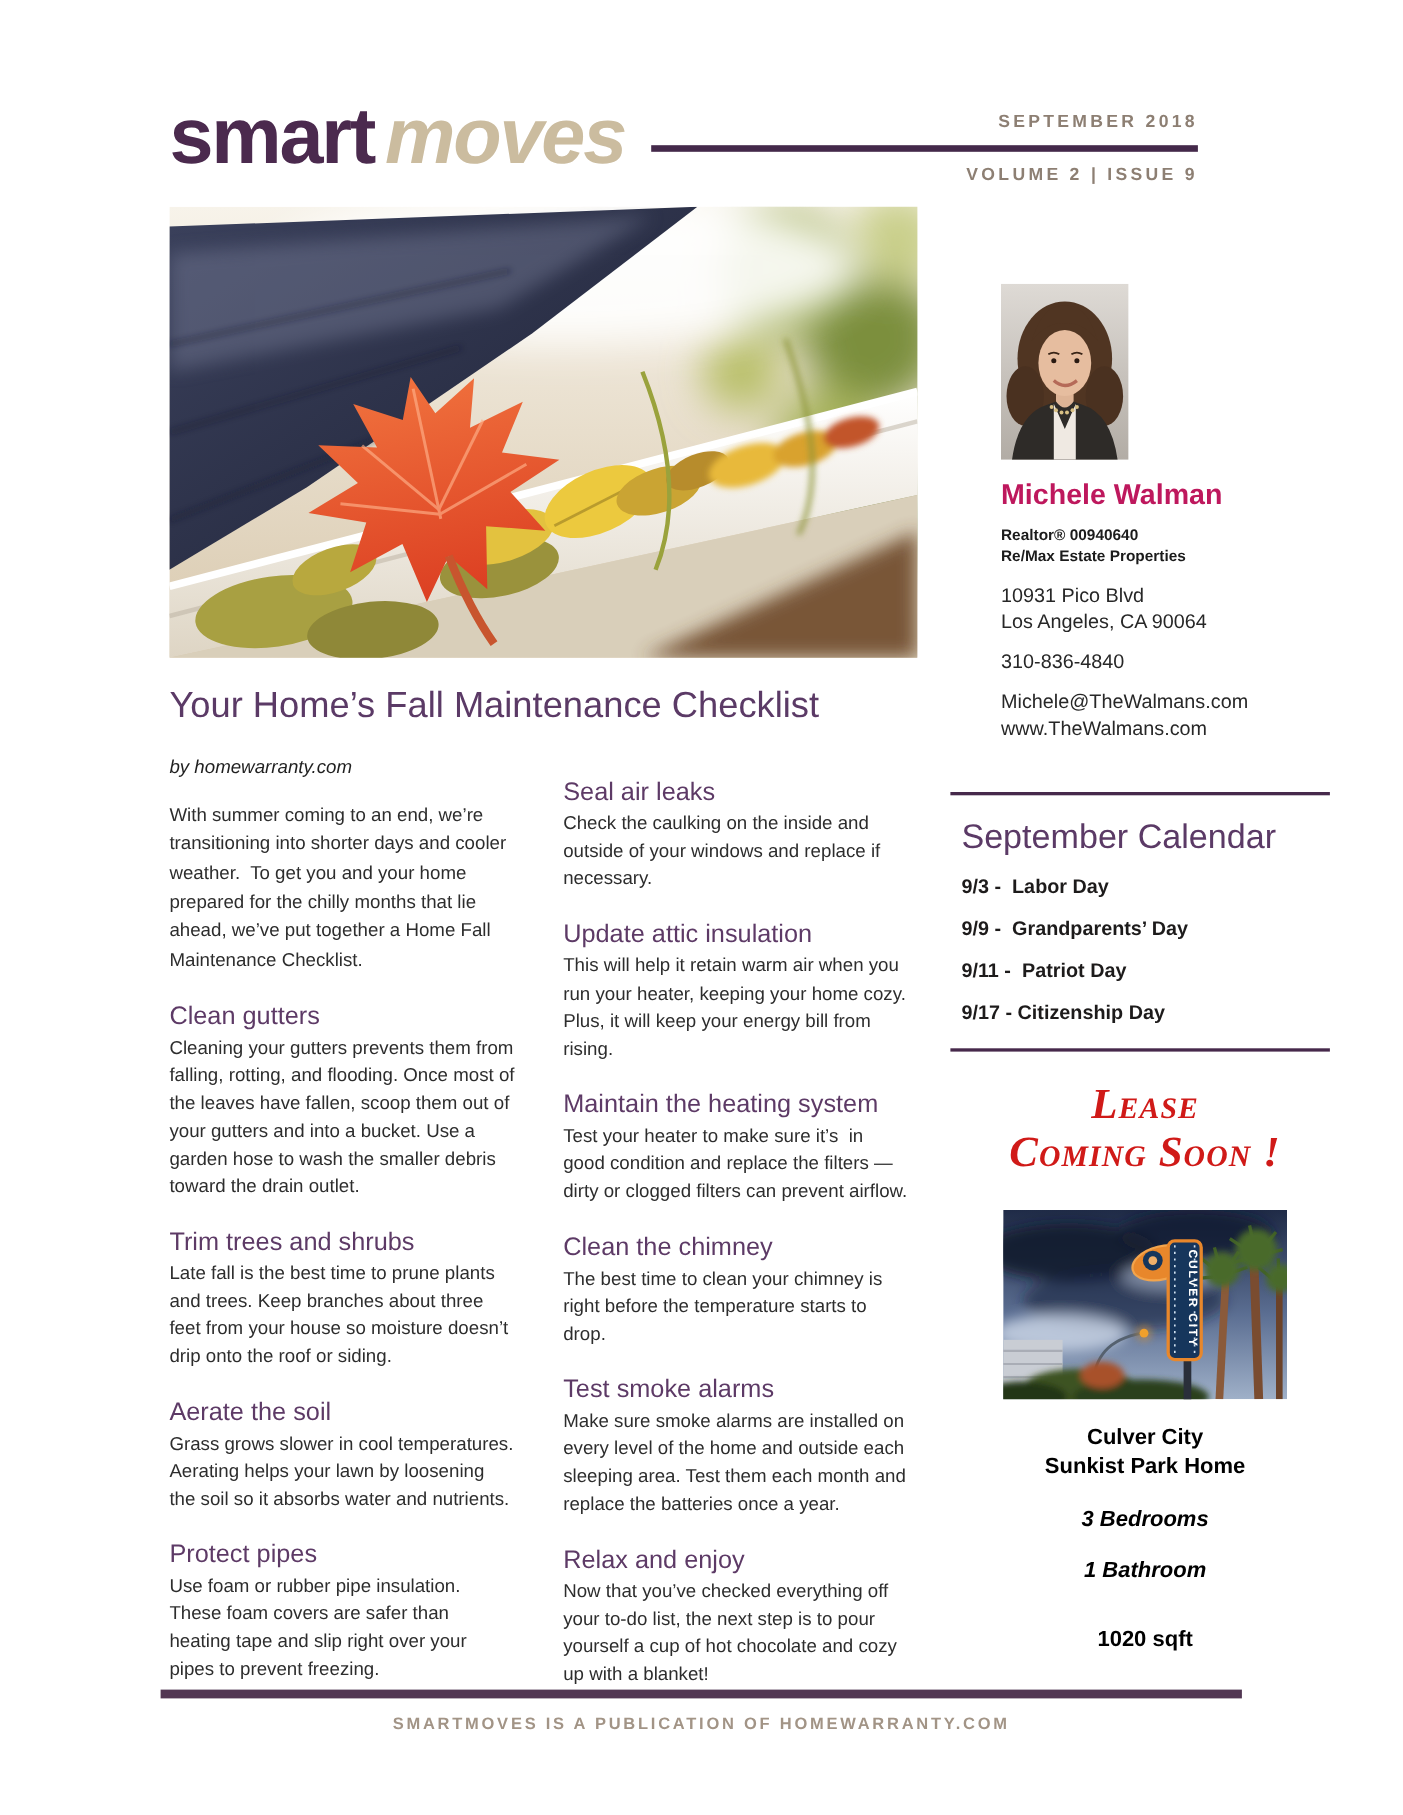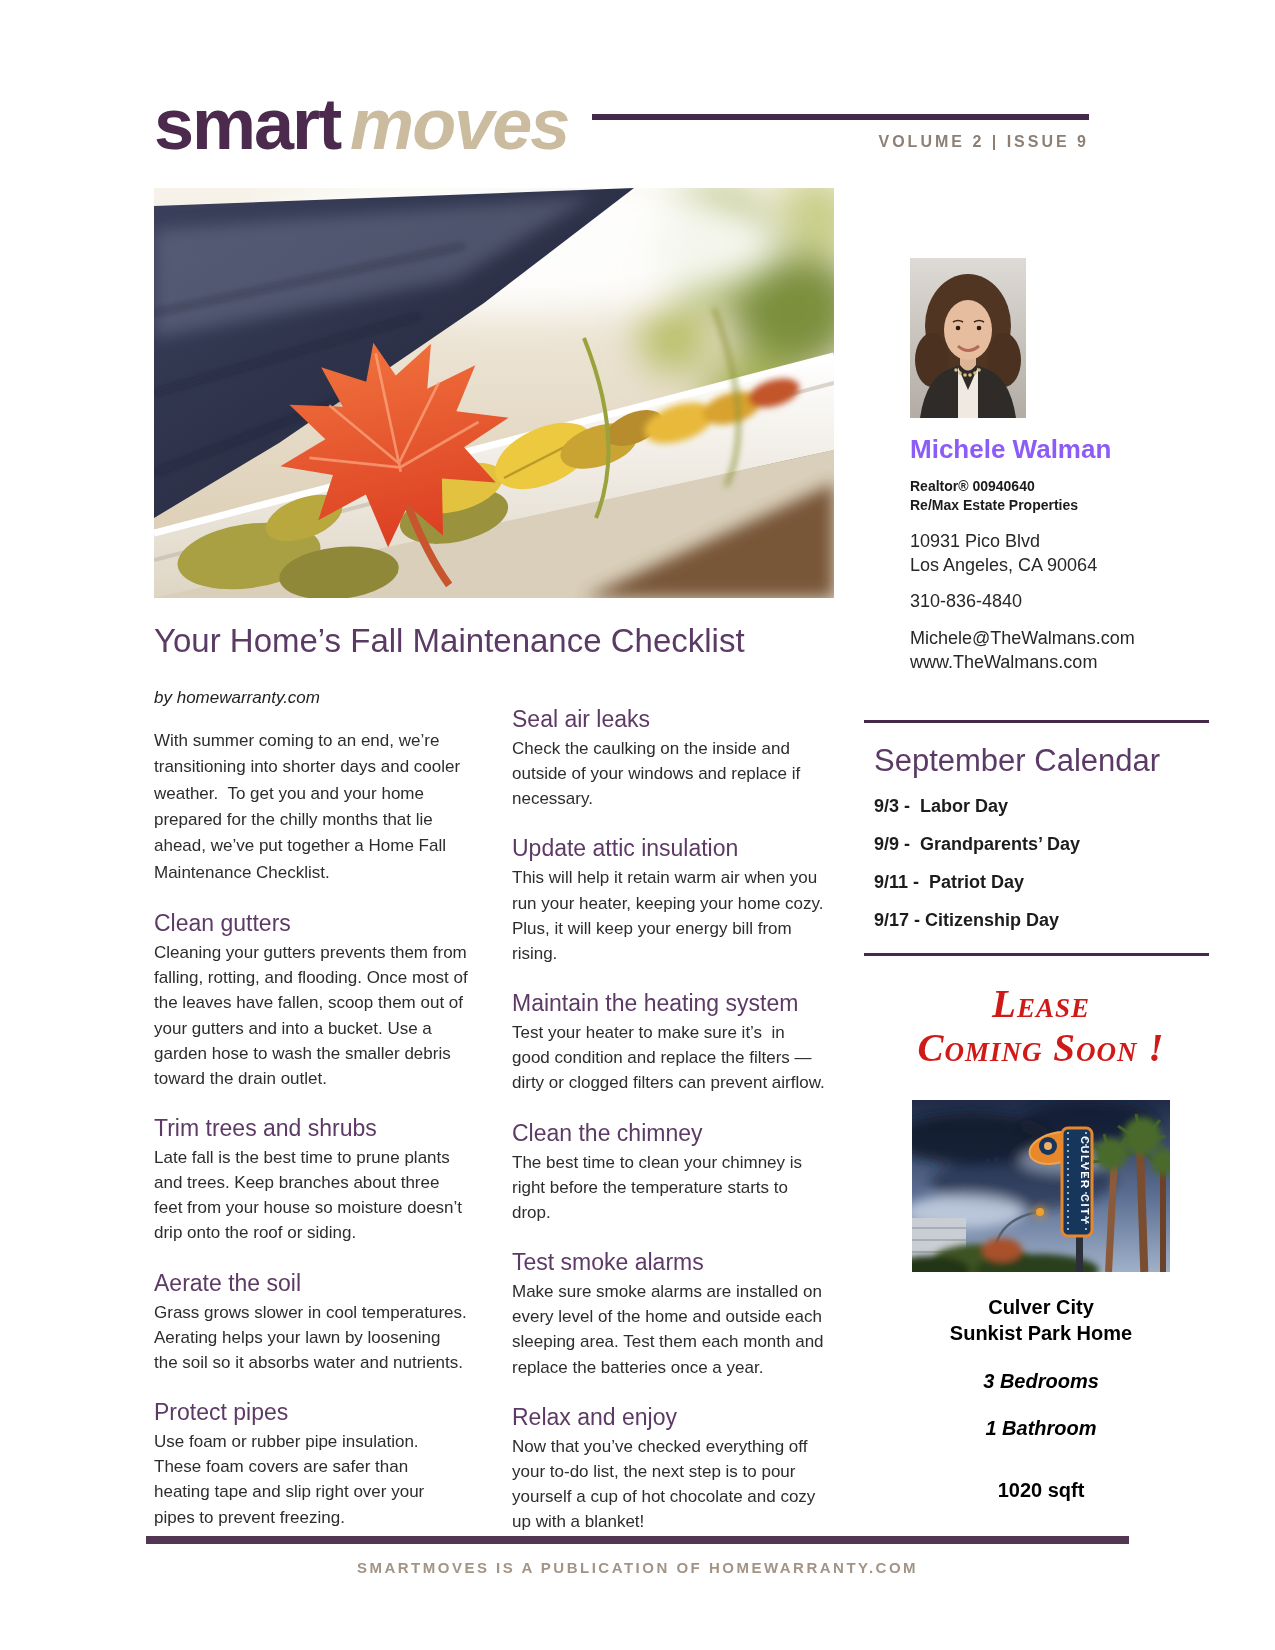--- a/index.html
+++ b/index.html
@@ -25,21 +25,21 @@
   .columns{display:flex;gap:44px;margin-top:22px;}
   .col{width:314px;flex:0 0 314px;}
   .byline{font-style:italic;font-size:17px;color:#1f1f1f;margin:6px 0 20px;}
   .intro{font-size:17px;line-height:1.55;white-space:pre-wrap;margin:0;}
   .section{margin-top:24px;}
   .section h3{color:#5d3a66;font-size:23px;font-weight:normal;margin:0 0 3px 0;}
   .section p{margin:0;font-size:17px;line-height:1.48;white-space:pre-wrap;}
   
   .realtor{padding-left:46px;}
   .headshot{width:116px;height:160px;display:block;margin-top:70px;}
-  .realtor-name{color:#8b5cf6;font-size:26px;font-weight:bold;margin-top:16px;}
+  .realtor-name{color:#be185d;font-size:26px;font-weight:bold;margin-top:16px;}
   .realtor-bold{font-size:14px;font-weight:bold;color:#1b1b1b;line-height:1.35;margin-top:12px;}
   .realtor-line{font-size:18px;color:#272727;line-height:1.35;}
   .mt14{margin-top:14px;} .mt12{margin-top:12px;}
   
   .calendar{margin-top:46px;border-top:3px solid #46294b;border-bottom:3px solid #46294b;padding:6px 0 22px;}
   .calendar-title{color:#5b3a66;font-size:31px;font-weight:normal;margin:14px 0 8px;padding-left:10px;}
   .calendar-event{font-size:18px;font-weight:bold;color:#1d1b1b;margin-top:17px;padding-left:10px;white-space:pre-wrap;}
   
   .lease{ text-align:center;margin-top:26px;}
   .lease-line{color:#d01a18;font-family:"Liberation Serif",serif;font-style:italic;font-weight:bold;
@@ -54,20 +54,21 @@
   .footer-text{text-align:center;margin-top:15px;color:#a29486;font-size:15px;letter-spacing:2.5px;font-weight:bold;}
 </style>
 </head>
 <body>
 
 <div class="page">
 
   <div class="header">
     <div class="logo"><span class="smart">smart</span><span class="moves">moves</span></div>
     <div class="header-right">
+      <div class="issue-date">SEPTEMBER 2018</div>
       <div class="header-rule"></div>
       <div class="volume">VOLUME 2  |  ISSUE 9</div>
     </div>
   </div>
 
   <div class="main">
 
     <div class="article-col">
 
       <svg class="hero" viewBox="0 0 680 410" preserveAspectRatio="none">

